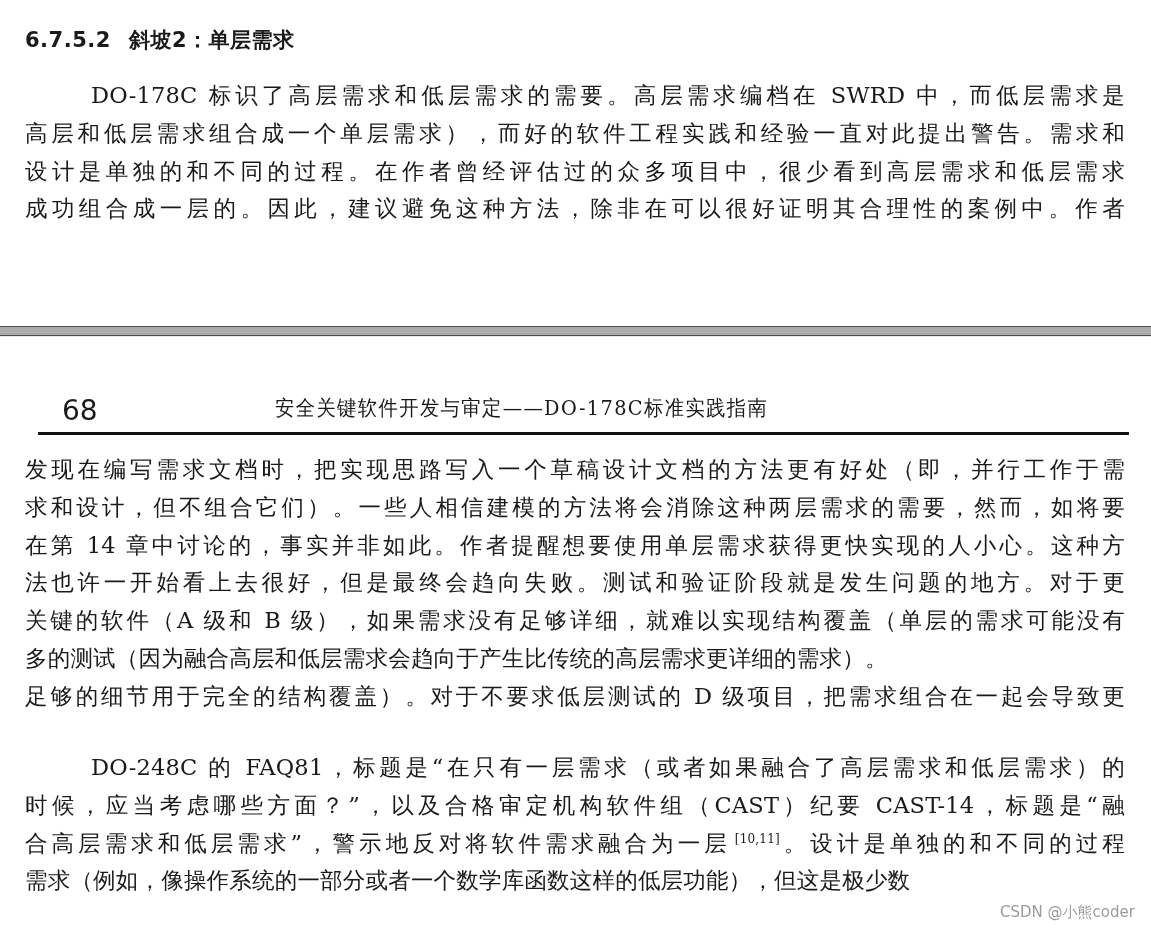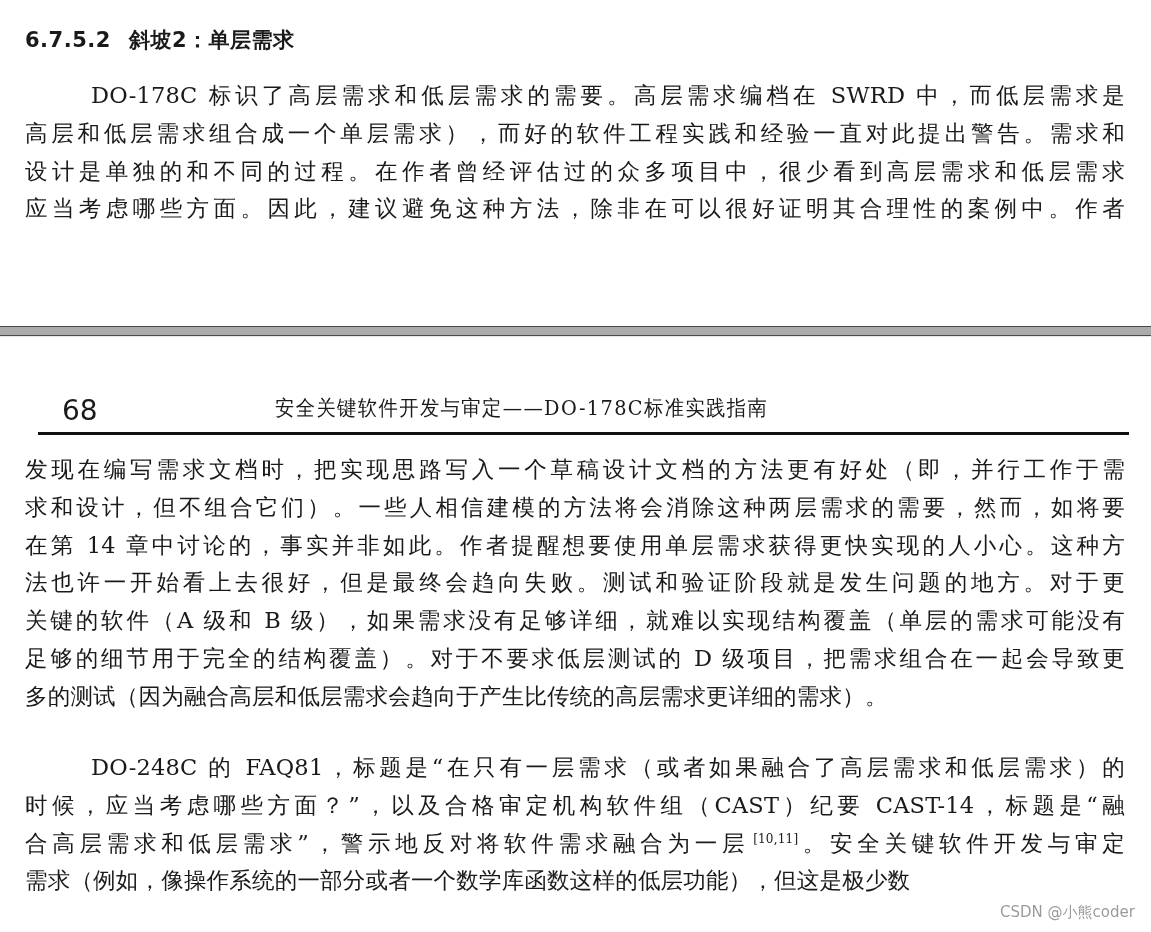--- a/index.html
+++ b/index.html
@@ -136,45 +136,45 @@
 
 <div class="page page-top">
   <div class="section-heading">
     <span class="num">6.7.5.2</span><span>斜坡2：单层需求</span>
   </div>
 
   <div class="para para-1">
     <span class="line indent">DO-178C 标识了高层需求和低层需求的需要。高层需求编档在 SWRD 中，而低层需求是</span>
     <span class="line">高层和低层需求组合成一个单层需求），而好的软件工程实践和经验一直对此提出警告。需求和</span>
     <span class="line">设计是单独的和不同的过程。在作者曾经评估过的众多项目中，很少看到高层需求和低层需求</span>
-    <span class="line">应当考虑哪些方面。因此，建议避免这种方法，除非在可以很好证明其合理性的案例中。作者</span>
+    <span class="line">成功组合成一层的。因此，建议避免这种方法，除非在可以很好证明其合理性的案例中。作者</span>
   </div>
 </div>
 
 <div class="separator"></div>
 <div class="separator-shadow"></div>
 
 <div class="page page-bottom">
   <div class="running-header">
     <span class="page-number">68</span>
     <span class="book-title">安全关键软件开发与审定——DO-178C标准实践指南</span>
   </div>
   <div class="header-rule"></div>
 
   <div class="para para-2">
     <span class="line">发现在编写需求文档时，把实现思路写入一个草稿设计文档的方法更有好处（即，并行工作于需</span>
     <span class="line">求和设计，但不组合它们）。一些人相信建模的方法将会消除这种两层需求的需要，然而，如将要</span>
     <span class="line">在第 14 章中讨论的，事实并非如此。作者提醒想要使用单层需求获得更快实现的人小心。这种方</span>
     <span class="line">法也许一开始看上去很好，但是最终会趋向失败。测试和验证阶段就是发生问题的地方。对于更</span>
     <span class="line">关键的软件（A 级和 B 级），如果需求没有足够详细，就难以实现结构覆盖（单层的需求可能没有</span>
+    <span class="line last">多的测试（因为融合高层和低层需求会趋向于产生比传统的高层需求更详细的需求）。</span>
     <span class="line">足够的细节用于完全的结构覆盖）。对于不要求低层测试的 D 级项目，把需求组合在一起会导致更</span>
-    <span class="line last">多的测试（因为融合高层和低层需求会趋向于产生比传统的高层需求更详细的需求）。</span>
   </div>
 
   <div class="para para-3">
     <span class="line indent">DO-248C 的 FAQ81，标题是“在只有一层需求（或者如果融合了高层需求和低层需求）的</span>
     <span class="line">时候，应当考虑哪些方面？”，以及合格审定机构软件组（CAST）纪要 CAST-14，标题是“融</span>
-    <span class="line"><span>合高层需求和低层需求”，警示地反对将软件需求融合为一层</span><sup class="ref">[10,11]</sup><span>。安全关键软件开发与审定</span></span>
+    <span class="line"><span>合高层需求和低层需求”，警示地反对将软件需求融合为一层</span><sup class="ref">[10,11]</sup><span>。设计是单独的和不同的过程</span></span>
     <span class="line last">需求（例如，像操作系统的一部分或者一个数学库函数这样的低层功能），但这是极少数</span>
   </div>
 </div>
 
 <div class="watermark">CSDN @小熊coder</div>
 
 </body></html>

